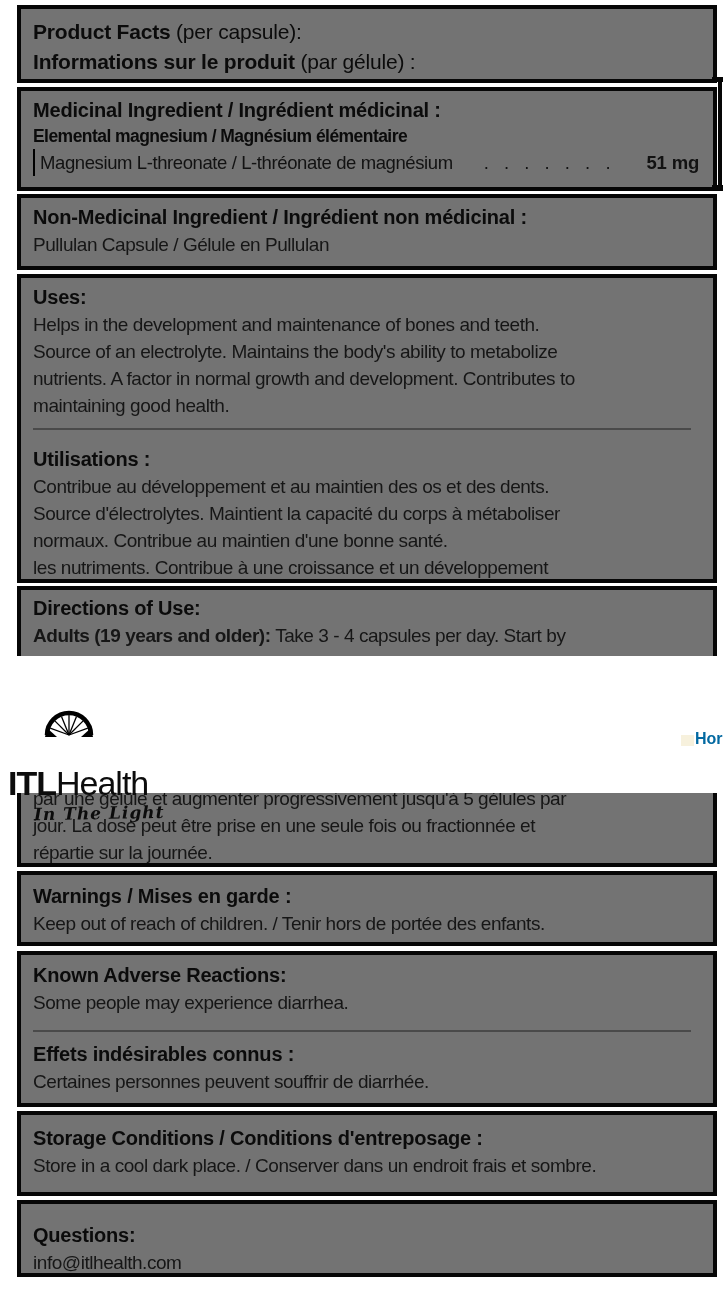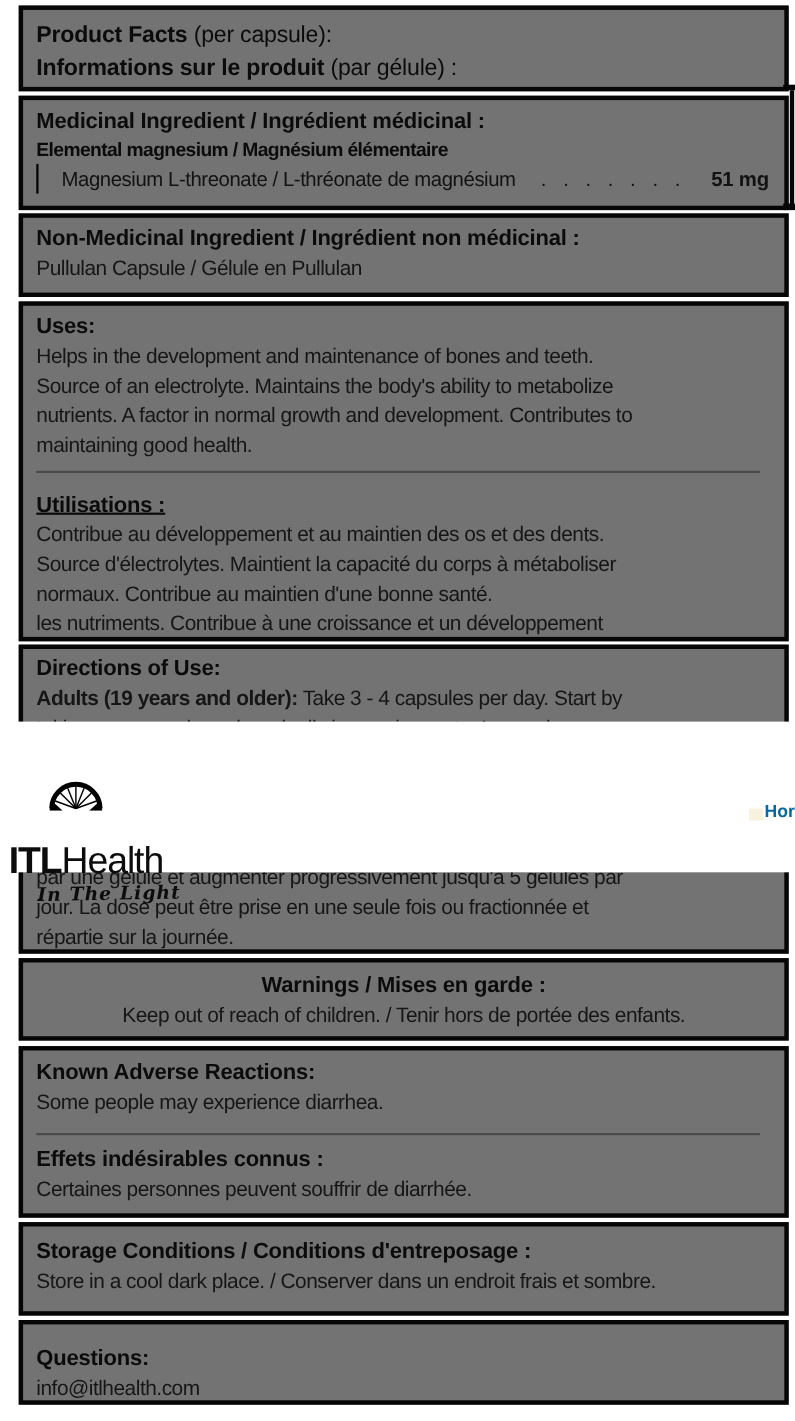--- a/index.html
+++ b/index.html
@@ -10,21 +10,21 @@
   
   .h{font-weight:700;font-size:20px;line-height:27px;letter-spacing:-0.2px;white-space:nowrap;color:#0b0b0b;}
   .h-lg{font-weight:700;font-size:21px;line-height:30px;letter-spacing:-0.2px;white-space:nowrap;color:#0b0b0b;}
   .h-lg .reg{font-weight:400;}
   
   .txt, .lines div{font-size:19px;line-height:27px;letter-spacing:-0.45px;white-space:nowrap;color:#161616;}
   .sub-bold{font-weight:700;font-size:17.5px;line-height:25px;letter-spacing:-0.55px;white-space:nowrap;color:#0b0b0b;}
   .bold-prefix{font-weight:700;margin-top:47px;}
   
   .ing-row{display:flex;align-items:baseline;font-size:18.5px;line-height:27px;letter-spacing:-0.4px;}
-  .ing-label{border-left:2.5px solid #000;padding-left:21px;white-space:nowrap;}
+  .ing-label{border-left:2.5px solid #000;padding-left:5px;white-space:nowrap;}
   .ing-dots{flex:1;overflow:hidden;white-space:nowrap;text-align:center;letter-spacing:5px;padding:0 5px;}
   .ing-amount{font-weight:700;white-space:nowrap;letter-spacing:-0.2px;padding-right:2px;}
   
   .divider{border:none;border-top:2px solid #4a4a4a;margin:9px 10px 7px 0;}
   
   .clipped{height:9px;overflow:hidden;}
   
   .band{position:absolute;top:656px;left:0;width:723px;height:137px;background:#ffffff;z-index:5;}
   .logo{position:absolute;left:8px;top:44px;width:300px;}
   .logo-icon{position:absolute;left:36px;top:4px;}
@@ -40,26 +40,26 @@
   .art{position:absolute;background:#060606;}
   .art-h1{top:77px;left:712px;width:11px;height:5px;}
   .art-h2{top:185px;left:712px;width:11px;height:6px;}
   .art-v{top:82px;left:718px;width:4px;height:106px;}
   
   #box-header{top:5px;height:78px;padding-top:8px;}
   #box-medicinal{top:87px;height:104px;padding-top:6px;}
   #box-nonmedicinal{top:194px;height:76px;padding-top:6px;}
   #box-uses{top:274px;height:309px;padding-top:6px;}
   #box-directions{top:586px;height:281px;padding-top:5px;}
-  #box-warnings{top:871px;height:75px;padding-top:8px;text-align:center;}
+  #box-warnings{top:871px;height:75px;padding-top:8px;}
   #box-adverse{top:951px;height:156px;padding-top:7px;}
   #box-storage{top:1111px;height:85px;padding-top:10px;}
   #box-questions{top:1200px;height:77px;padding-top:18px;}
   .fr-block{margin-top:127px;}
-  .mt6{margin-top:16px;text-decoration:underline;}
+  .mt6{margin-top:16px;}
 </style>
 </head>
 <body>
 
 <div class="page">
 
   <div class="box" id="box-header">
     <div class="h-lg"><span>Product Facts</span><span class="reg"> (per capsule):</span></div>
     <div class="h-lg"><span>Informations sur le produit</span><span class="reg"> (par gélule) :</span></div>
   </div>

